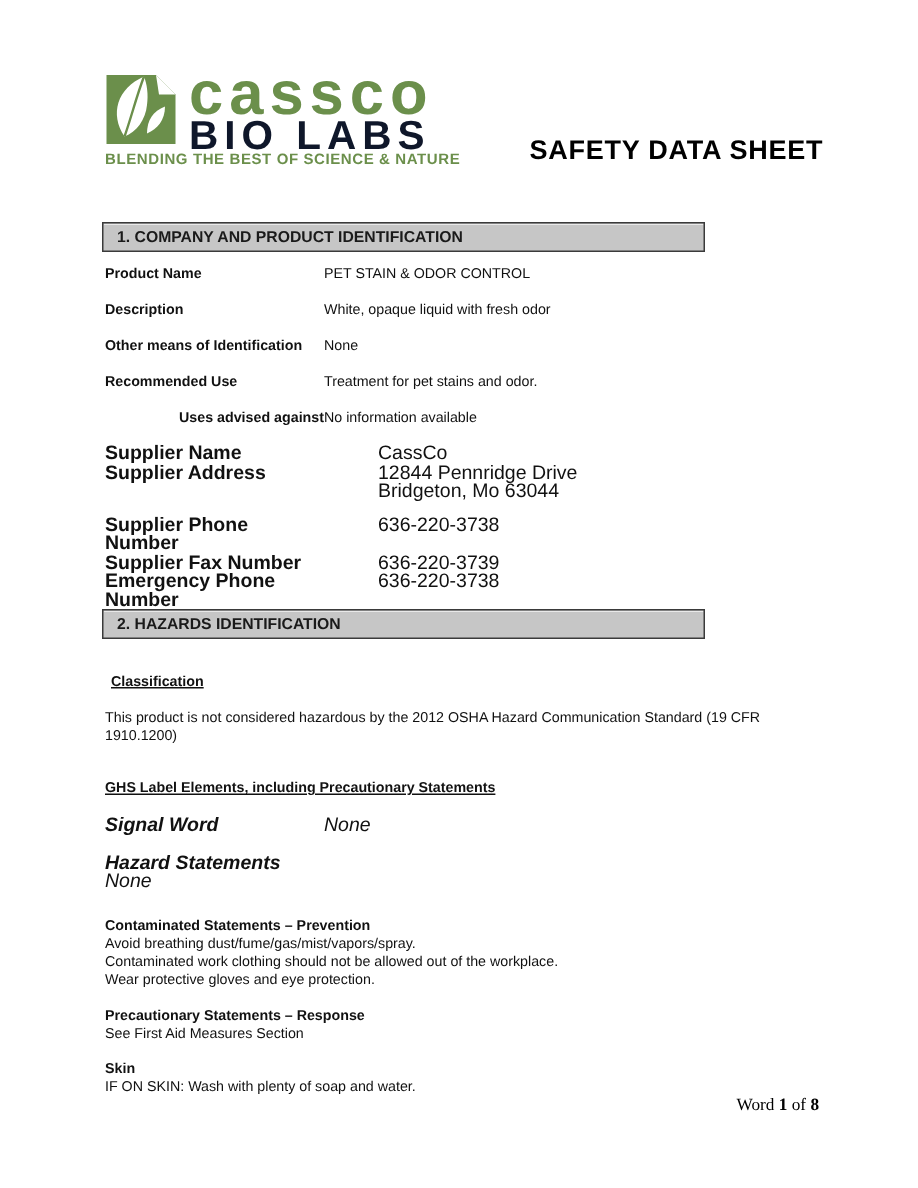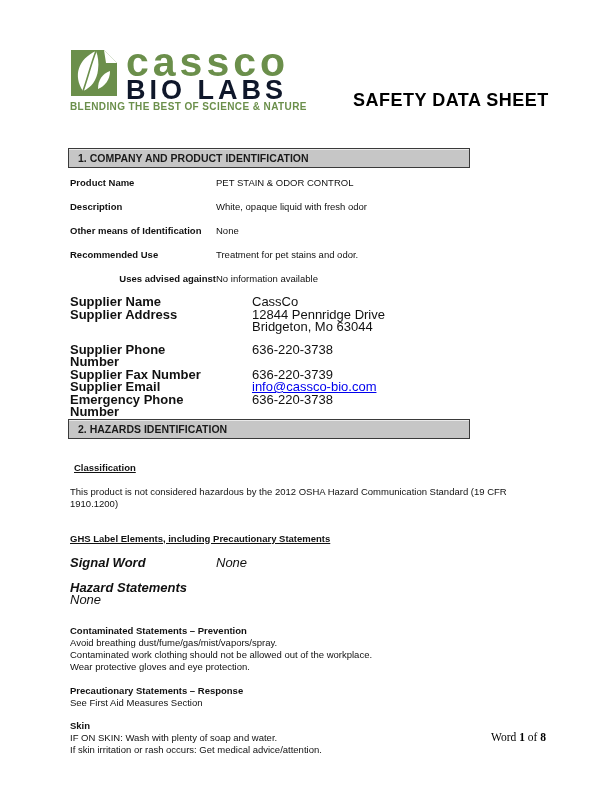--- a/index.html
+++ b/index.html
@@ -141,24 +141,20 @@
       <div class="gap-sm"></div>
       <div class="srow">
         <span class="lbl">Supplier Phone Number</span>
         <span class="val">636-220-3738</span>
       </div>
       <div class="srow">
         <span class="lbl">Supplier Fax Number</span>
         <span class="val">636-220-3739</span>
       </div>
       <div class="srow">
-        <span class="lbl">Supplier Email</span>
-        <span class="val email-link">info@cassco-bio.com</span>
-      </div>
-      <div class="srow">
         <span class="lbl">Emergency Phone Number</span>
         <span class="val">636-220-3738</span>
       </div>
     </div>
 
     <div class="section-bar bar2">2. HAZARDS IDENTIFICATION</div>
 
     <div class="sub-heading">Classification</div>
     <div class="para">This product is not considered hazardous by the 2012 OSHA Hazard Communication Standard (19 CFR 1910.1200)</div>
 
@@ -181,21 +177,20 @@
     </div>
 
     <div class="stmt-block mt12">
       <div class="head">Precautionary Statements – Response</div>
       <div>See First Aid Measures Section</div>
     </div>
 
     <div class="stmt-block mt11">
       <div class="head">Skin</div>
       <div>IF ON SKIN: Wash with plenty of soap and water.</div>
-      <div>If skin irritation or rash occurs: Get medical advice/attention.</div>
     </div>
 
   </div>
 
   <div class="footer">
     <span>Word</span>
     <b>1</b>
     <span>of</span>
     <b>8</b>
   </div>

